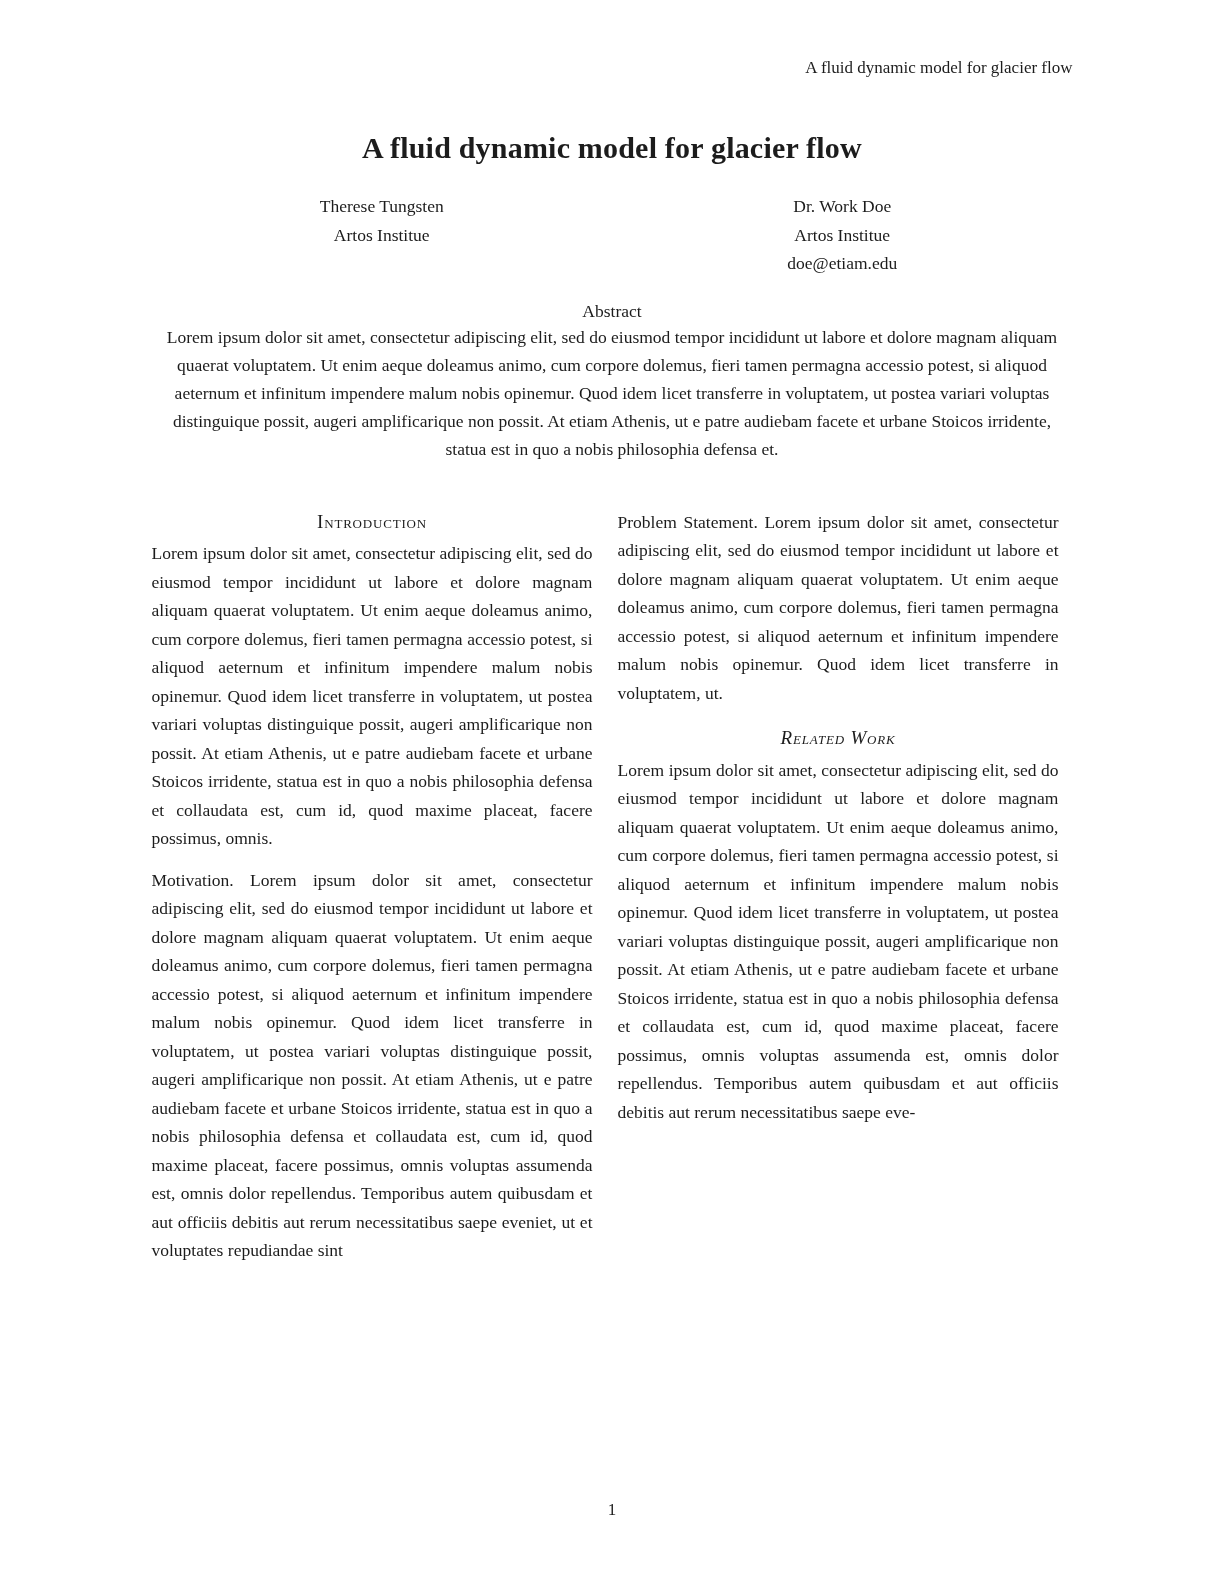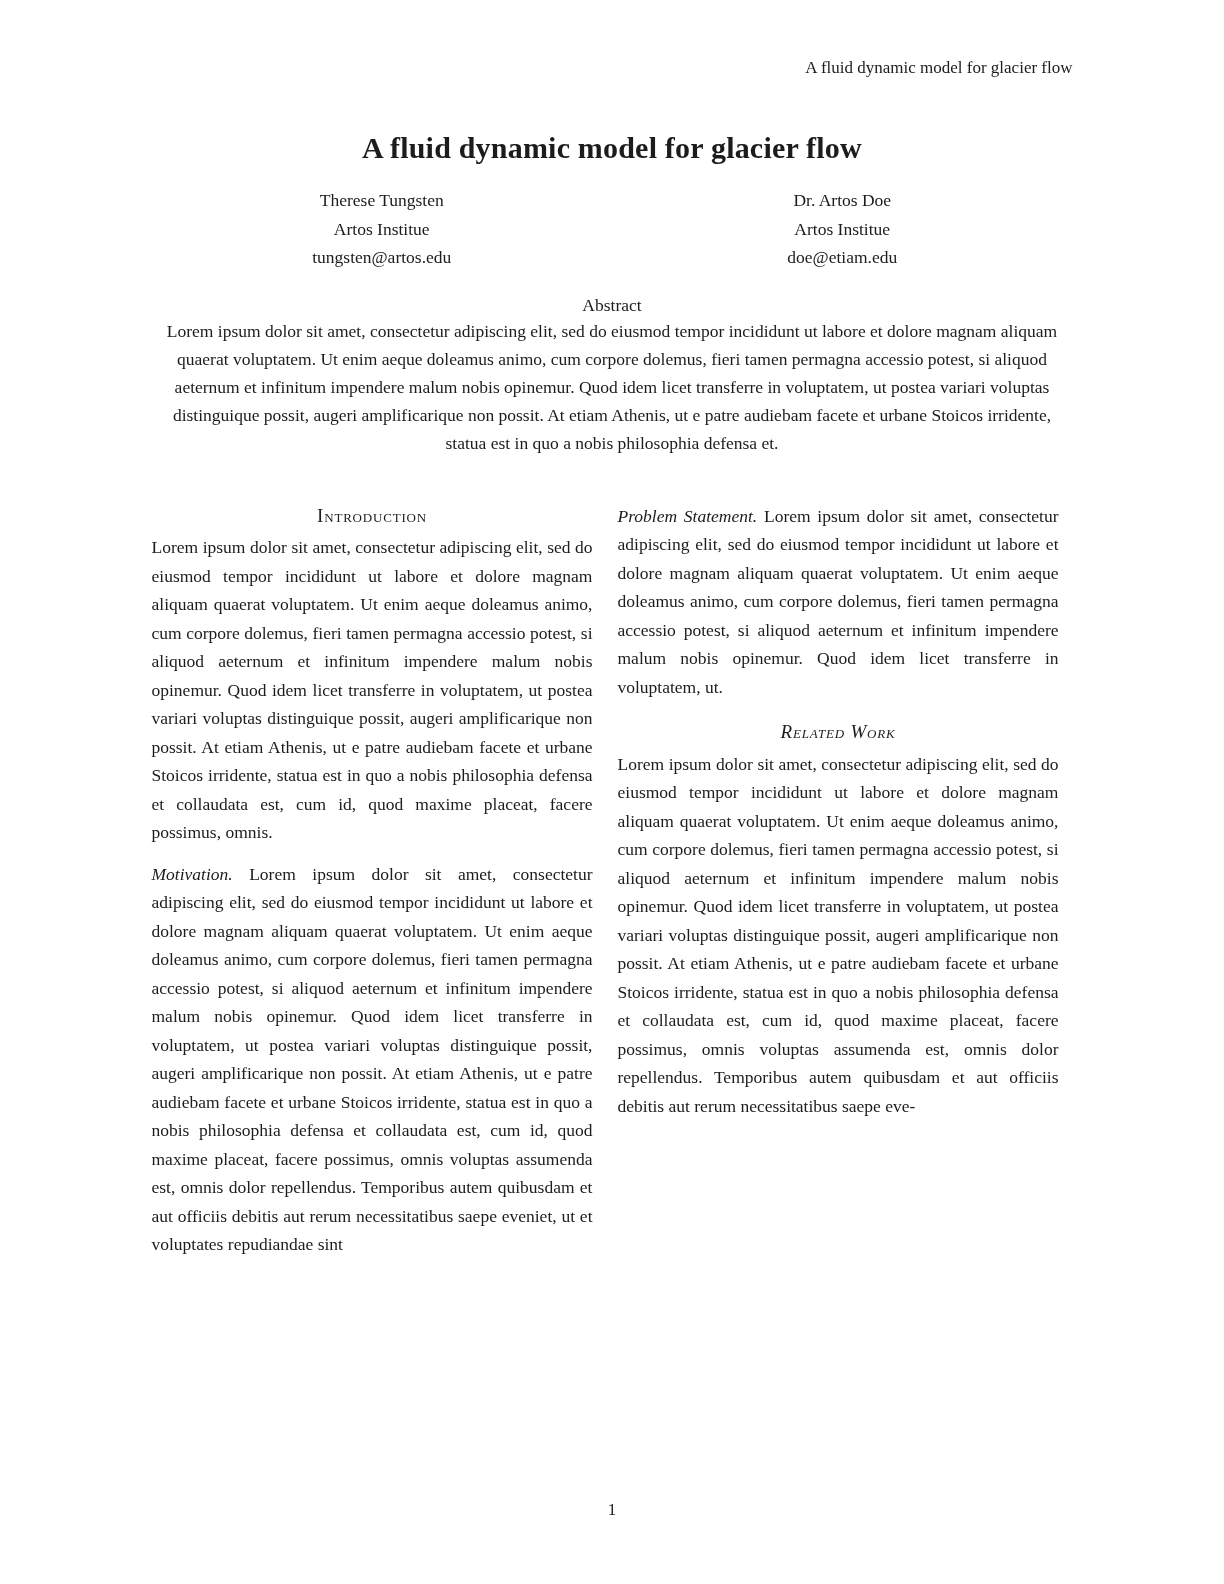--- a/index.html
+++ b/index.html
@@ -13,21 +13,21 @@
 
   .running-header {
     font-size: 17px; line-height: 1.25;
     text-align: right;
   }
   .paper-title {
     margin: 53px 0 0 0;
     font-size: 30px; font-weight: 700;
     text-align: center; letter-spacing: 0.2px;
   }
-  .authors { display: flex; margin-top: 21px; }
+  .authors { display: flex; margin-top: 27px; }
   .author { flex: 1; text-align: center; font-size: 17.5px; line-height: 28.5px; }
 
   .abstract-heading {
     margin-top: 23px;
     text-align: center; font-weight: 400; font-size: 17.5px;
   }
   .abstract-text {
     margin: 1px 0 0 0;
     font-size: 17.5px; line-height: 28px;
     text-align: center;
@@ -41,45 +41,44 @@
   }
   .col p { margin: 0 0 13px 0; }
   .section-heading {
     margin: 0 0 3px 0;
     font-size: 19px; font-weight: 400;
     font-variant: small-caps;
     letter-spacing: 0.8px;
     text-align: center;
   }
   .section-heading.spaced { margin-top: 17px; font-style: italic; }
-  .para-lead { font-style: italic; }
+  .para-lead { }
 
   .page-number {
     position: absolute; top: 1500px; left: 0; width: 100%;
     text-align: center; font-size: 17px;
   }
 </style>
 </head>
 <body>
 
 <div class="page">
   <div class="content">
 
     <div class="running-header">A fluid dynamic model for glacier flow</div>
 
     <h1 class="paper-title">A fluid dynamic model for glacier flow</h1>
 
     <div class="authors">
       <div class="author">
         <div>Therese Tungsten</div>
         <div>Artos Institue</div>
-        <div>tungsten@artos.edu</div>
       </div>
       <div class="author">
-        <div>Dr. Artos Doe</div>
+        <div>Dr. Work Doe</div>
         <div>Artos Institue</div>
         <div>doe@etiam.edu</div>
       </div>
     </div>
 
     <div class="abstract-heading">Abstract</div>
     <p class="abstract-text">Lorem ipsum dolor sit amet, consectetur adipiscing elit, sed do eiusmod tempor incididunt ut labore et dolore magnam aliquam quaerat voluptatem. Ut enim aeque doleamus animo, cum corpore dolemus, fieri tamen permagna accessio potest, si aliquod aeternum et infinitum impendere malum nobis opinemur. Quod idem licet transferre in voluptatem, ut postea variari voluptas distinguique possit, augeri amplificarique non possit. At etiam Athenis, ut e patre audiebam facete et urbane Stoicos irridente, statua est in quo a nobis philosophia defensa et.</p>
 
     <div class="columns">
 

